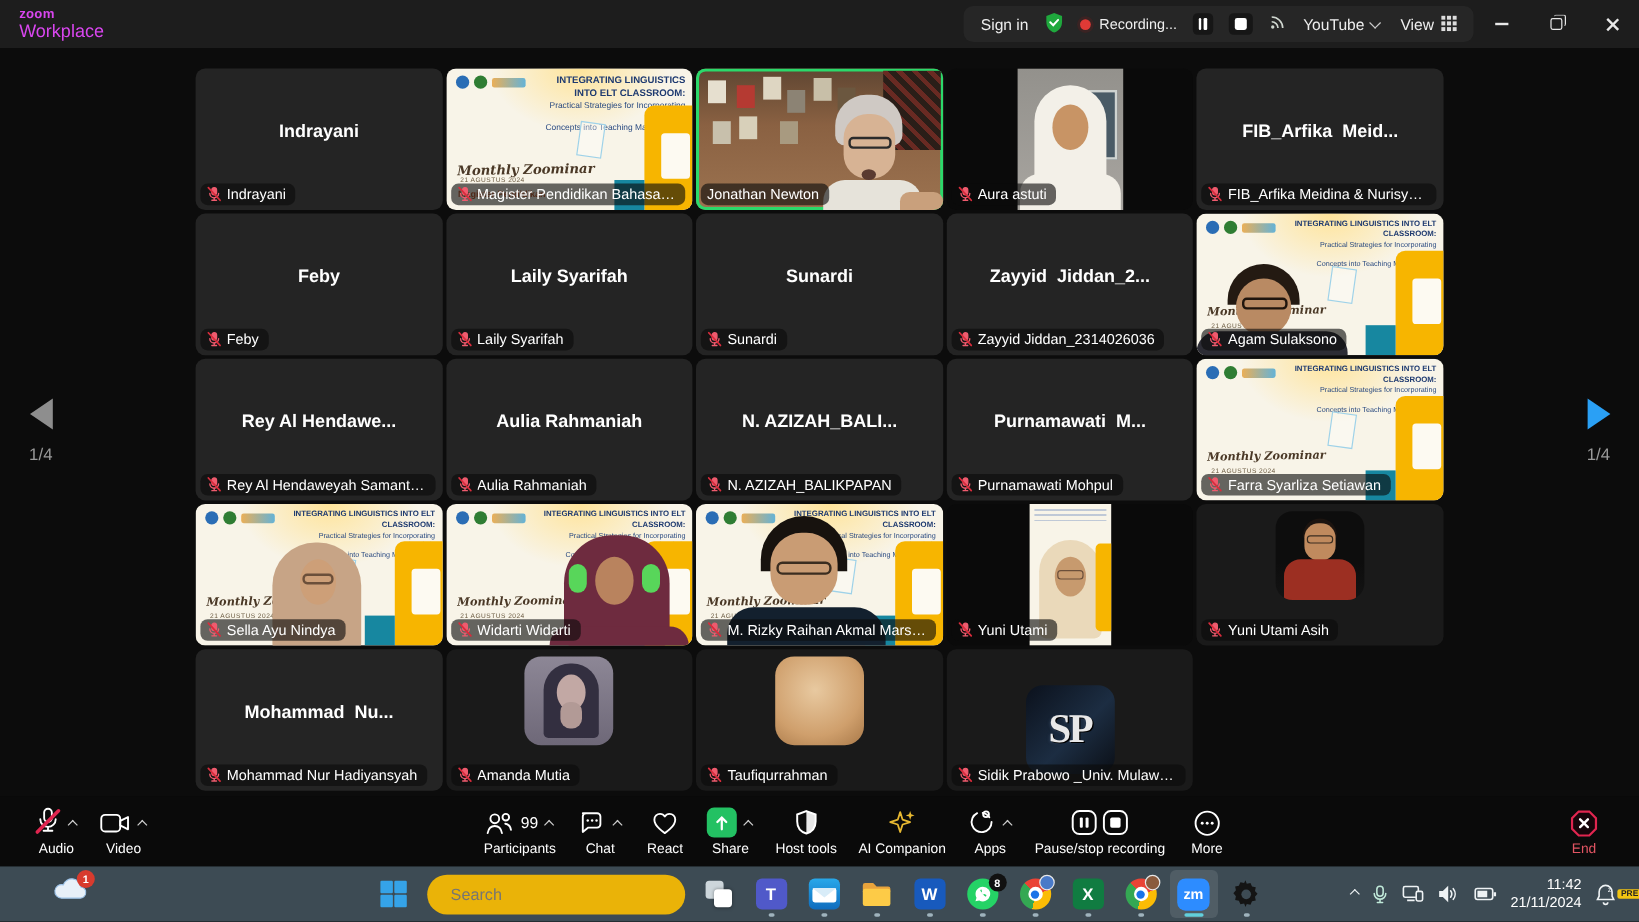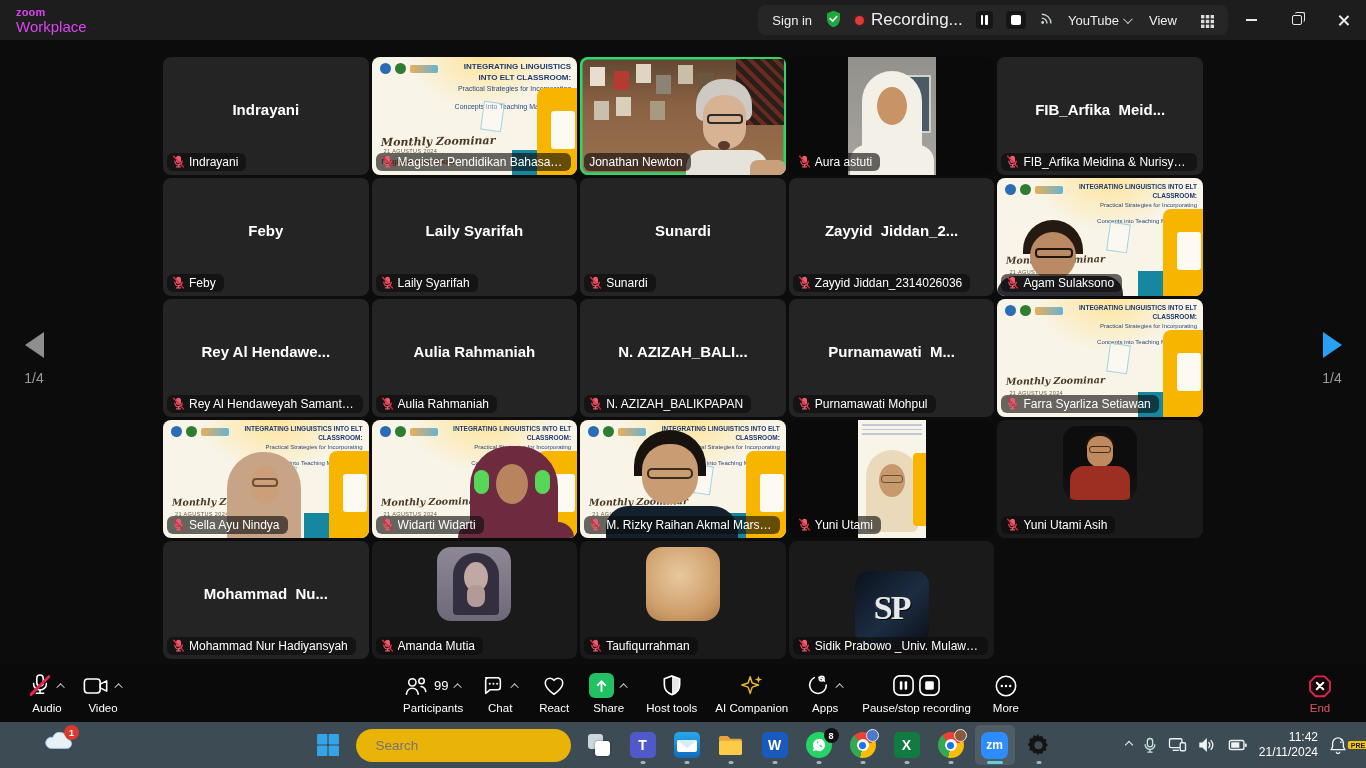--- a/index.html
+++ b/index.html
@@ -212,21 +212,21 @@
     <div id="meet-ctrls">
       <span>Sign in</span>
       <span>
         <svg width="17" height="18" viewBox="0 0 20 22">
             <path d="M10 1l8 3v6c0 6-3.5 9.5-8 11-4.5-1.5-8-5-8-11V4z" fill="#1fa83d"></path>
             <path d="M6 10.5l3 3 5-5.5" stroke="#fff" stroke-width="2" fill="none" stroke-linecap="round"></path>
           </svg>
       </span>
       <span style="display:flex;align-items:center;gap:7px">
         <span class="rec-dot"></span>
-        <span style="font-size:17px">Recording...</span>
+        <span style="font-size:12px">Recording...</span>
       </span>
       <span class="tb-btn">
           <span class="bar"></span>
           <span class="bar"></span>
         </span>
       <span class="tb-btn">
           <span class="sq"></span>
         </span>
       <span>
         <svg width="16" height="14" viewBox="0 0 18 16">
@@ -234,21 +234,21 @@
               <circle cx="4" cy="12" r="1.6" fill="#cfd6cf" stroke="none"></circle>
               <path d="M3 7a6 6 0 0 1 6 6"></path>
               <path d="M3 2.5A10.5 10.5 0 0 1 13.5 13"></path>
             </g>
           </svg>
       </span>
       <span style="display:flex;align-items:center">
         <span>YouTube</span>
         <span class="caret-down"></span>
       </span>
-      <span style="display:flex;align-items:flex-end;gap:24px;margin-left:6px">
+      <span style="display:flex;align-items:flex-start;gap:6px;margin-left:6px">
         <span>View</span>
         <svg width="13" height="13" viewBox="0 0 13 13">
             <g fill="#ddd">
               <rect x="0" y="0" width="3.4" height="3.4"></rect>
               <rect x="4.8" y="0" width="3.4" height="3.4"></rect>
               <rect x="9.6" y="0" width="3.4" height="3.4"></rect>
               <rect x="0" y="4.8" width="3.4" height="3.4"></rect>
               <rect x="4.8" y="4.8" width="3.4" height="3.4"></rect>
               <rect x="9.6" y="4.8" width="3.4" height="3.4"></rect>
               <rect x="0" y="9.6" width="3.4" height="3.4"></rect>

